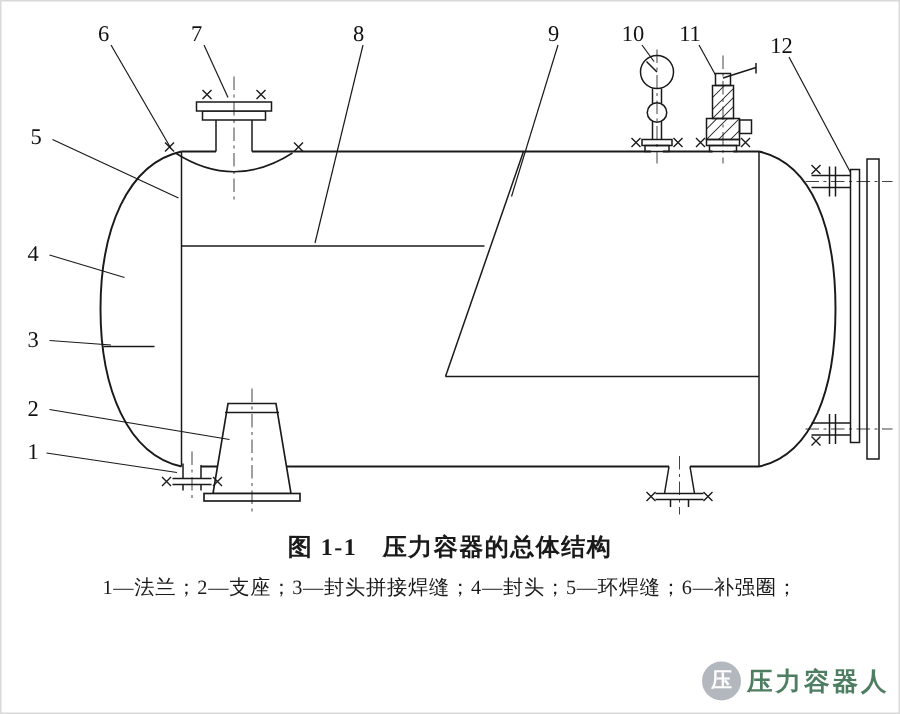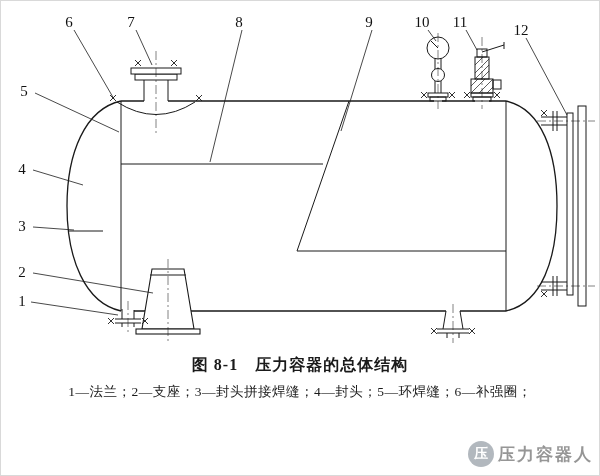--- a/index.html
+++ b/index.html
@@ -48,21 +48,21 @@
     border-radius:50%;
     background:#99a1a9;
     color:#fff;
     display:flex;align-items:center;justify-content:center;
     font-size:14px;
     font-weight:bold;
   }
   .wm-text{
     font-size:17px;
     font-weight:bold;
-    color:#737373;
+    color:#14532d;
     letter-spacing:2px;
   }
 </style>
 </head>
 <body>
 
 <div class="page">
 
   <svg width="600" height="352" viewBox="0 0 600 352">
 
@@ -184,21 +184,21 @@
       <text class="callout" x="68" y="26">6</text>
       <text class="callout" x="130" y="26">7</text>
       <text class="callout" x="238" y="26">8</text>
       <text class="callout" x="368" y="26">9</text>
       <text class="callout" x="421" y="26">10</text>
       <text class="callout" x="459" y="26">11</text>
       <text class="callout" x="520" y="34">12</text>
     </g>
   </svg>
 
-  <div class="caption">图 8-1　压力容器的总体结构</div>
+  <div class="caption">图 1-1　压力容器的总体结构</div>
 
   <div class="legend">
     <div>1—法兰；2—支座；3—封头拼接焊缝；4—封头；5—环焊缝；6—补强圈；</div>
   </div>
 
   <div class="watermark">
     <span class="wm-badge">压</span>
     <span class="wm-text">压力容器人</span>
   </div>
 

